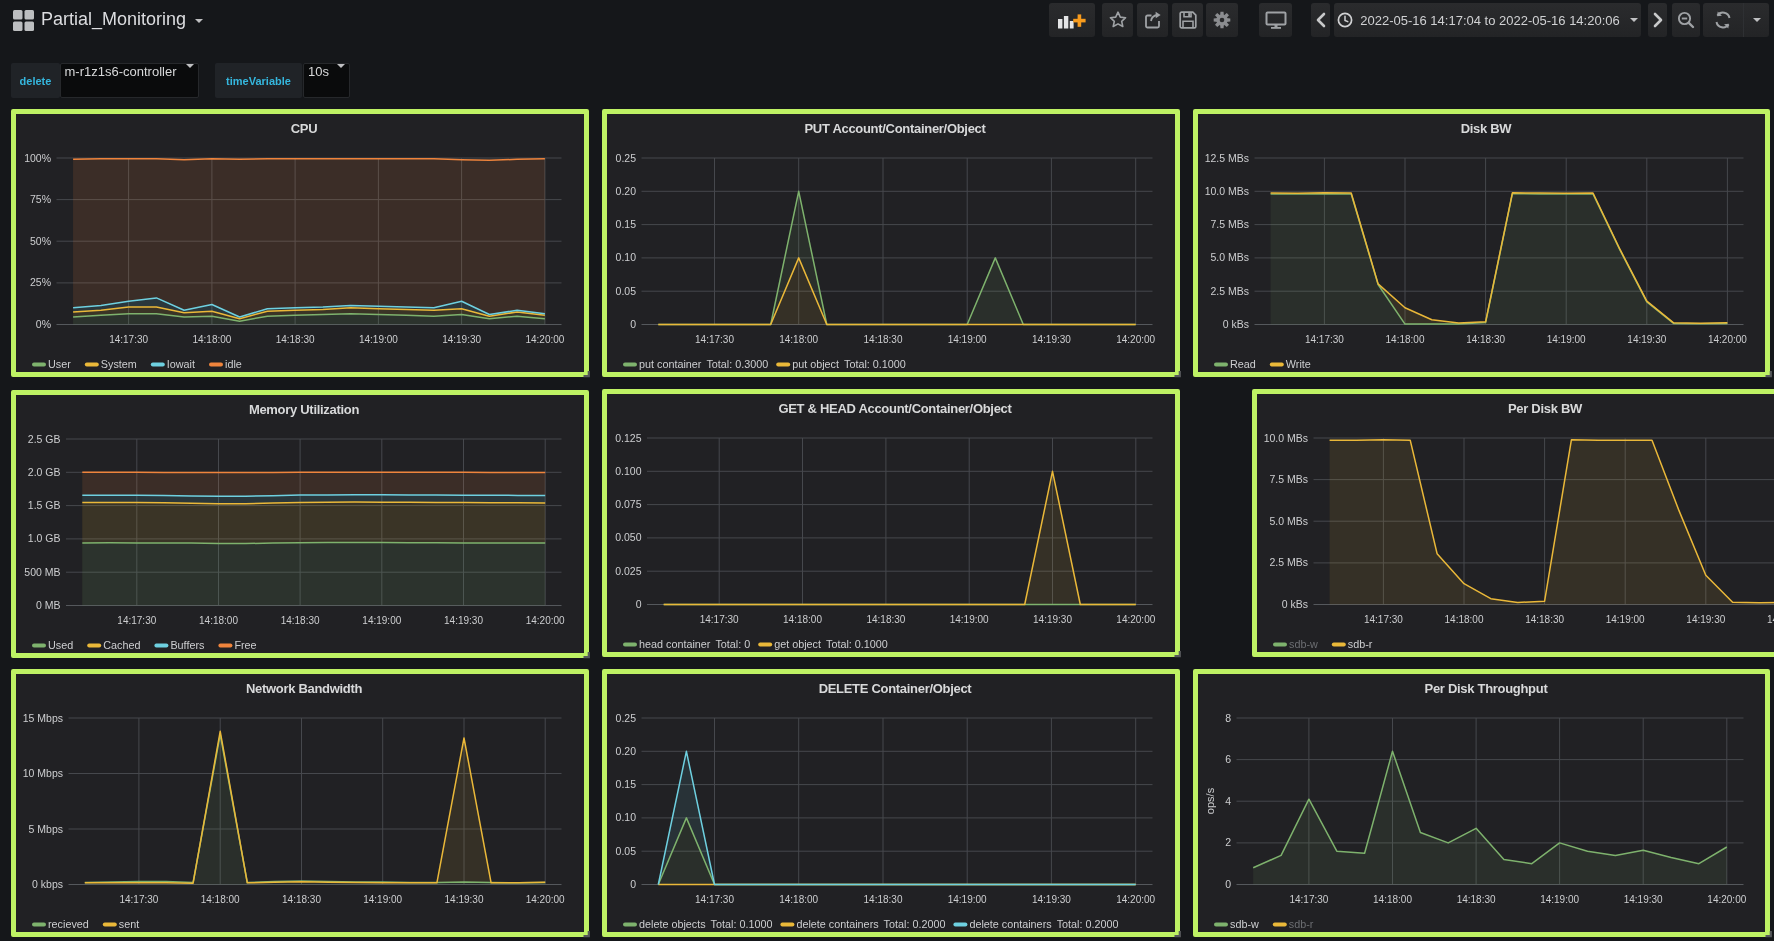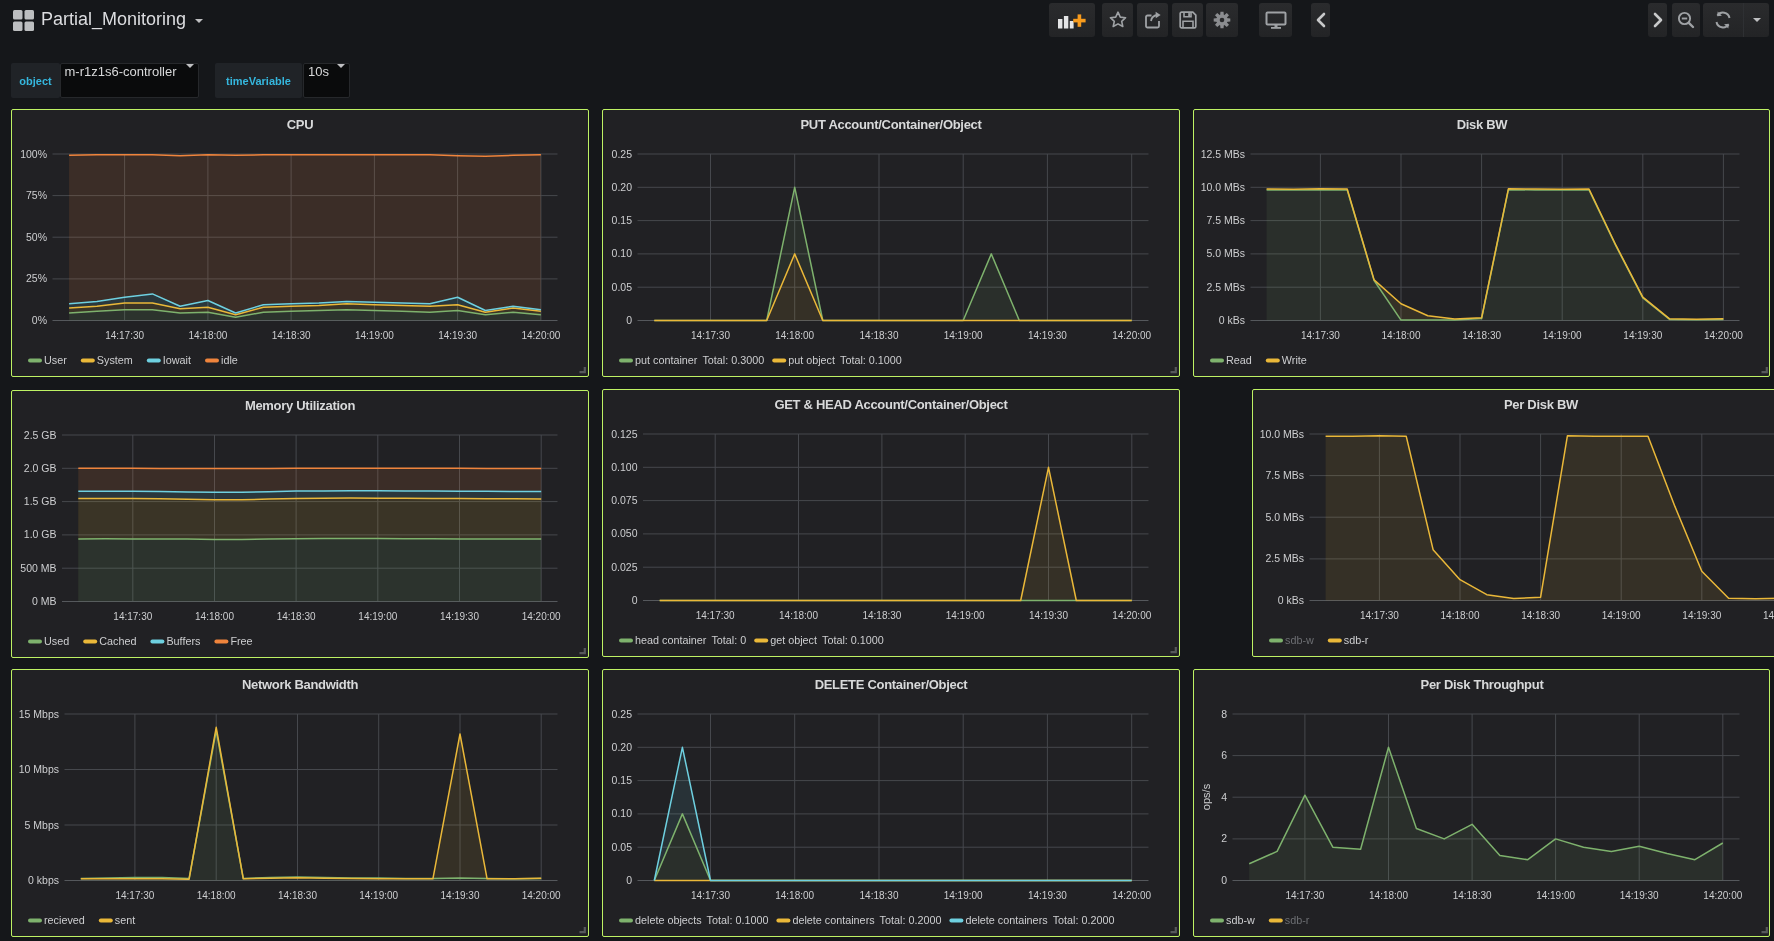--- a/index.html
+++ b/index.html
@@ -6,21 +6,21 @@
 .navbar { position:absolute; left:0; top:0; width:1714px; height:40px; }
 .dashicon { position:absolute; left:13px; top:10px; }
 .dtitle { position:absolute; left:41px; top:9px; font-size:18px; color:#dcdde0; }
 .navcaret { position:absolute; left:195px; top:19px; }
 .caret { display:inline-block; width:0; height:0; border-left:4.2px solid transparent; border-right:4.2px solid transparent; border-top:4.8px solid #bfc0c2; vertical-align:middle; }
 .nbtn { position:absolute; background:linear-gradient(#2a2b2d,#232426); border-radius:3px; display:flex; align-items:center; justify-content:center; }
 .timebtn { color:#d0d1d3; font-size:13px; justify-content:center; }
 .subrow { position:absolute; left:0; top:0; }
 .vlabel { position:absolute; top:63px; height:35px; background:#202327; border-radius:2px; color:#35b7de; font-size:11px; font-weight:bold; display:flex; align-items:center; justify-content:center; }
 .vvalue { position:absolute; top:63px; height:35px; background:#0a0b0c; border:1px solid #26282b; border-radius:2px; color:#d8d9da; font-size:13px; display:flex; align-items:flex-start; justify-content:center; }
-.panel { position:absolute; background:#212124; border:1px solid #bef264; border-radius:2px;text-align:center; }
+.panel { position:absolute; background:#212124; border:5px solid #bef264; border-radius:2px;text-align:center; }
 .panel svg { display:block; margin:-1px 0 0 -1px; }
 </style></head>
 <body>
 
 <div class="navbar">
   <svg class="dashicon" width="21" height="21" viewBox="0 0 21 21">
     <rect x="0" y="0" width="9.5" height="9.5" rx="1.5" fill="#bcbec0"></rect>
     <rect x="11.5" y="0" width="9.5" height="9.5" rx="1.5" fill="#bcbec0"></rect>
     <rect x="0" y="11.5" width="9.5" height="9.5" rx="1.5" fill="#bcbec0"></rect>
     <rect x="11.5" y="11.5" width="9.5" height="9.5" rx="1.5" fill="#bcbec0"></rect>
@@ -75,20 +75,28 @@
 <rect x="1.5" y="2.5" width="19" height="12" rx="1" fill="none" stroke="#9fa2a5" stroke-width="2"></rect>
 <rect x="9.5" y="15" width="3" height="2.5" fill="#9fa2a5"></rect>
 <rect x="6" y="17" width="10" height="1.8" fill="#9fa2a5"></rect>
 </svg>
     </div>
   <div class="nbtn" style="left:1311px;top:3px;width:19px;height:34px">
       <svg width="12" height="16" viewBox="0 0 12 16">
         <path d="M9 2 L3 8 L9 14" fill="none" stroke="#c8c9ca" stroke-width="2.6" stroke-linecap="round" stroke-linejoin="round"></path>
       </svg>
     </div>
+  <div class="nbtn timebtn" style="left:1334px;top:3px;width:307px;height:34px">
+      <svg width="16" height="16" viewBox="0 0 16 16" style="margin-right:7px;flex:none">
+<circle cx="8" cy="8" r="6.6" fill="none" stroke="#d0d1d3" stroke-width="1.7"></circle>
+<path d="M8 4.2 V8.4 L10.8 9.6" fill="none" stroke="#d0d1d3" stroke-width="1.5" stroke-linecap="round"></path>
+</svg>
+      <span>2022-05-16 14:17:04 to 2022-05-16 14:20:06</span>
+      <span class="caret" style="margin-left:10px"></span>
+    </div>
   <div class="nbtn" style="left:1648px;top:3px;width:19px;height:34px">
       <svg width="12" height="16" viewBox="0 0 12 16">
         <path d="M3 2 L9 8 L3 14" fill="none" stroke="#c8c9ca" stroke-width="2.6" stroke-linecap="round" stroke-linejoin="round"></path>
       </svg>
     </div>
   <div class="nbtn" style="left:1672px;top:3px;width:28px;height:34px">
       <svg width="20" height="20" viewBox="0 0 20 20">
 <circle cx="8.5" cy="8.5" r="5.6" fill="none" stroke="#9fa2a5" stroke-width="1.9"></circle>
 <line x1="5.8" y1="8.5" x2="11.2" y2="8.5" stroke="#9fa2a5" stroke-width="1.9"></line>
 <line x1="12.8" y1="12.8" x2="17" y2="17" stroke="#9fa2a5" stroke-width="2.4" stroke-linecap="round"></line>
@@ -102,21 +110,21 @@
 <path d="M3.5 12 A 6.7 6.7 0 0 0 15.6 14.5" fill="none" stroke="#9fa2a5" stroke-width="2"></path>
 <path d="M15.3 18.4 L15.8 13.7 L11.1 14.2 Z" fill="#9fa2a5"></path>
 </svg>
       </span>
     <span style="display:flex;align-items:center;justify-content:center;flex:1">
         <span class="caret"></span>
       </span>
   </div>
 </div>
 <div class="subrow">
-  <div class="vlabel" style="left:11px;width:49px">object</div>
+  <div class="vlabel" style="left:11px;width:49px">delete</div>
   <div class="vvalue" style="left:60px;width:139px">
       <span>m-r1z1s6-controller</span>
       <span class="caret" style="margin-left:10px"></span>
     </div>
   <div class="vlabel" style="left:215px;width:87px">timeVariable</div>
   <div class="vvalue" style="left:303px;width:47px">
       <span>10s</span>
       <span class="caret" style="margin-left:8px"></span>
     </div>
 </div>

